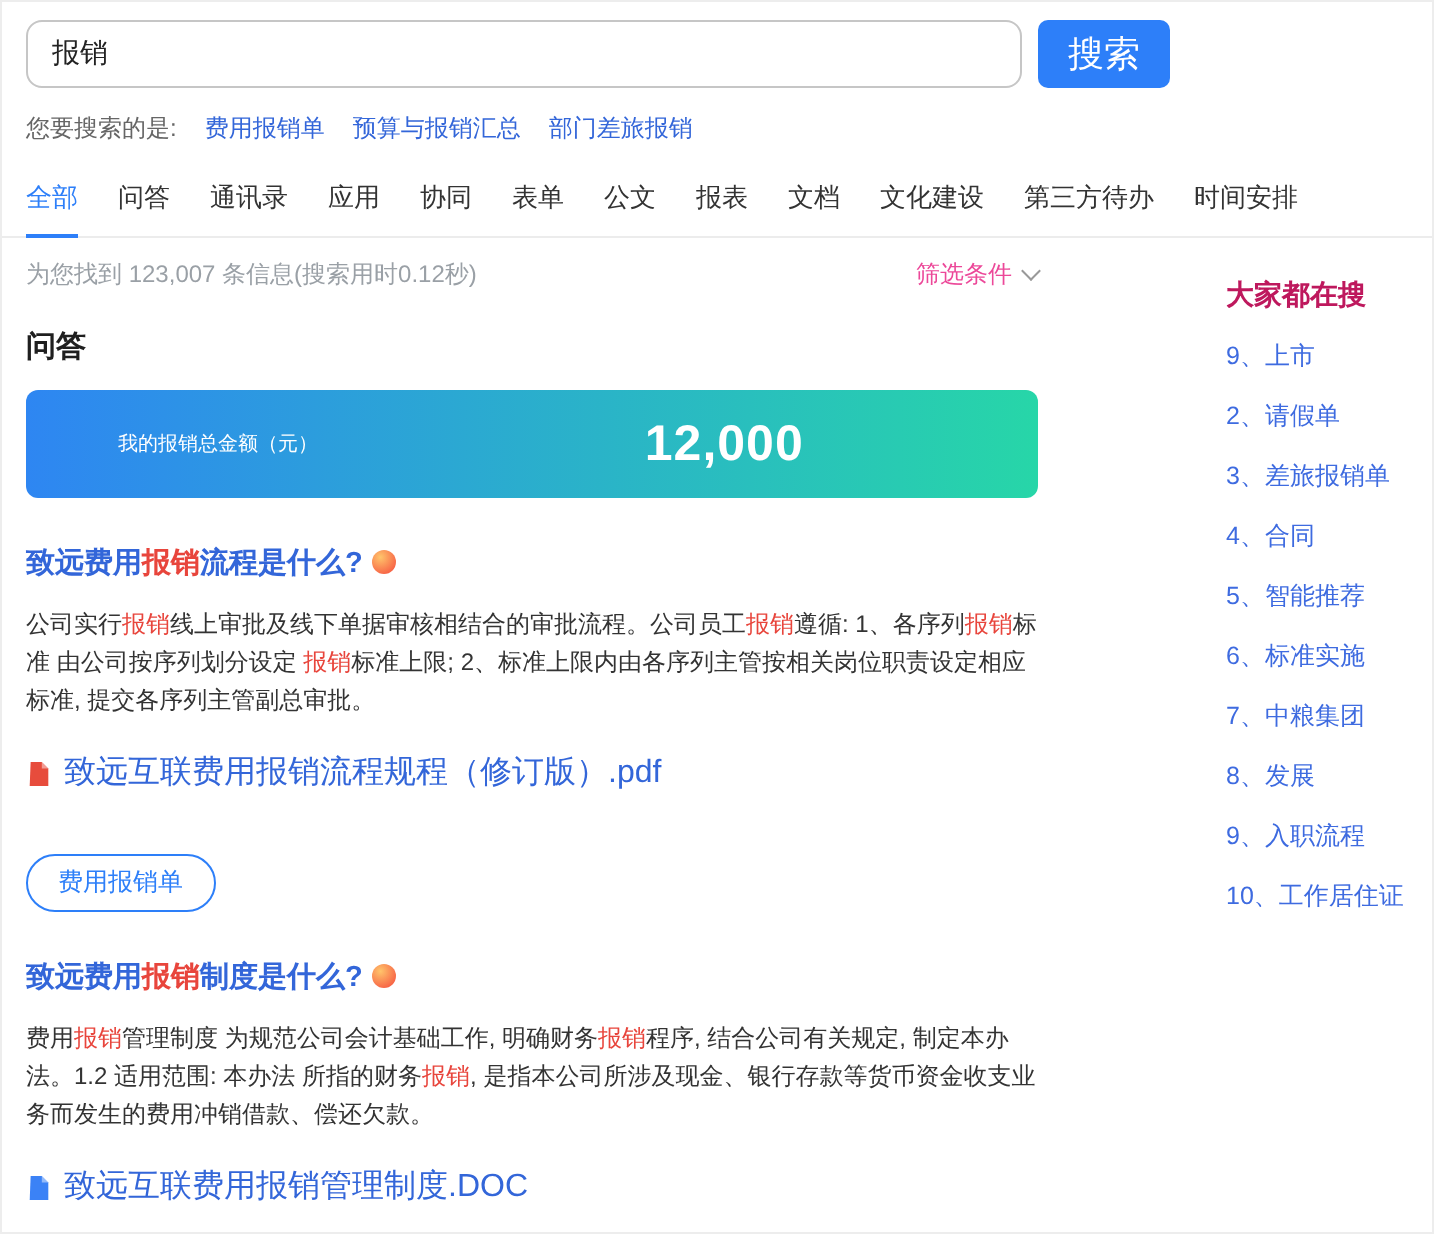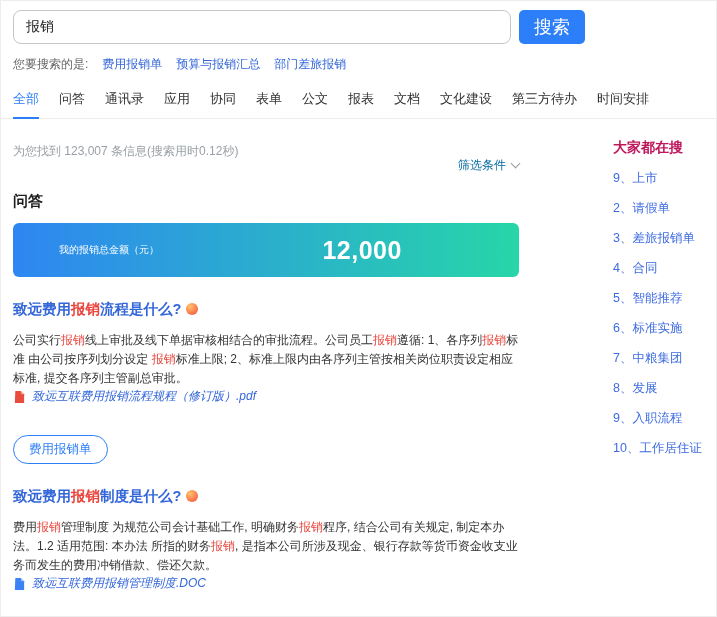--- a/index.html
+++ b/index.html
@@ -15,38 +15,38 @@
   .suggest-row { padding:12px 12px 0; font-size:12px; color:#666; display:flex; align-items:center; gap:14px; }
   .sug-link { color:var(--link,#3366D9); cursor:pointer; }
 
   
   .tab-bar { display:flex; padding:0 12px; margin-top:10px; border-bottom:1px solid #ececec; }
   .tab { font-size:13px; color:#333; padding:7px 0 9px; margin-right:20px; cursor:pointer; white-space:nowrap; }
   .tab.active { color:var(--accent,#2D7FF9); border-bottom:2px solid var(--accent,#2D7FF9); margin-bottom:-1px; }
 
   .main { width:506px; margin-left:12px; }
   .meta-row { display:flex; justify-content:space-between; align-items:center; margin-top:10px; font-size:12px; color:#9aa0a6; }
-  .filter { color:#0369a1; cursor:pointer; display:flex; align-items:center; gap:6px;margin-top:28px; }
+  .filter { color:#ec4899; cursor:pointer; display:flex; align-items:center; gap:6px; }
   .chevron { width:7px; height:7px; border-right:1.5px solid #999; border-bottom:1.5px solid #999; transform:rotate(45deg); margin-top:-4px; }
 
   .section-title { font-size:15px; font-weight:bold; color:#1f1f1f; margin-top:18px; }
 
   .banner { margin-top:12px; height:54px; border-radius:6px;
             background:linear-gradient(90deg,var(--banner-from,#2E86F2),var(--banner-to,#27D6A8));
             position:relative; display:flex; align-items:center; color:#fff; }
   .banner-label { font-size:10px; margin-left:46px; }
   .banner-value { position:absolute; left:69%; transform:translateX(-50%); font-size:25px; font-weight:bold; letter-spacing:.5px; }
 
   .result { margin-top:23px; }
   .result-title { display:inline-block; font-size:14.5px; font-weight:bold; color:var(--link,#3366D9); cursor:pointer; text-decoration:none; }
   .hl { color:var(--hl,#E8453C); }
   .hot-badge { display:inline-block; width:12px; height:12px; border-radius:50%;
                background:radial-gradient(circle at 35% 30%,#ffc46b,#f5483b); vertical-align:-1px; margin-left:5px; }
   .result-body { margin-top:12px; font-size:12px; line-height:19px; color:#333; }
-  .attach { display:flex; align-items:center; gap:6px; margin-top:0; font-size:12px; color:var(--link,#3366D9); cursor:pointer; width:fit-content;font-style:italic; }
+  .attach { display:flex; align-items:center; gap:6px; margin-top:16px; font-size:16px; color:var(--link,#3366D9); cursor:pointer; width:fit-content; }
   .file-icon { width:13px; height:14px; display:inline-flex; flex:none; }
   .file-icon svg { width:13px; height:14px; display:block; }
   .action-btn { display:inline-block; margin-top:12px; padding:5px 15px; border:1px solid var(--accent,#2D7FF9);
                 color:var(--accent,#2D7FF9); font-size:12.5px; border-radius:15px; background:#fff; cursor:pointer; font-family:inherit; }
 
   .sidebar { position:absolute; left:612px; top:138px; width:102px; }
   .sidebar-title { font-size:14px; font-weight:bold; color:#be185d; }
   .hot-item { margin-top:13px; font-size:12.5px; color:var(--hot,#3E6BE0); cursor:pointer; white-space:nowrap; }
 </style>
 </head>

